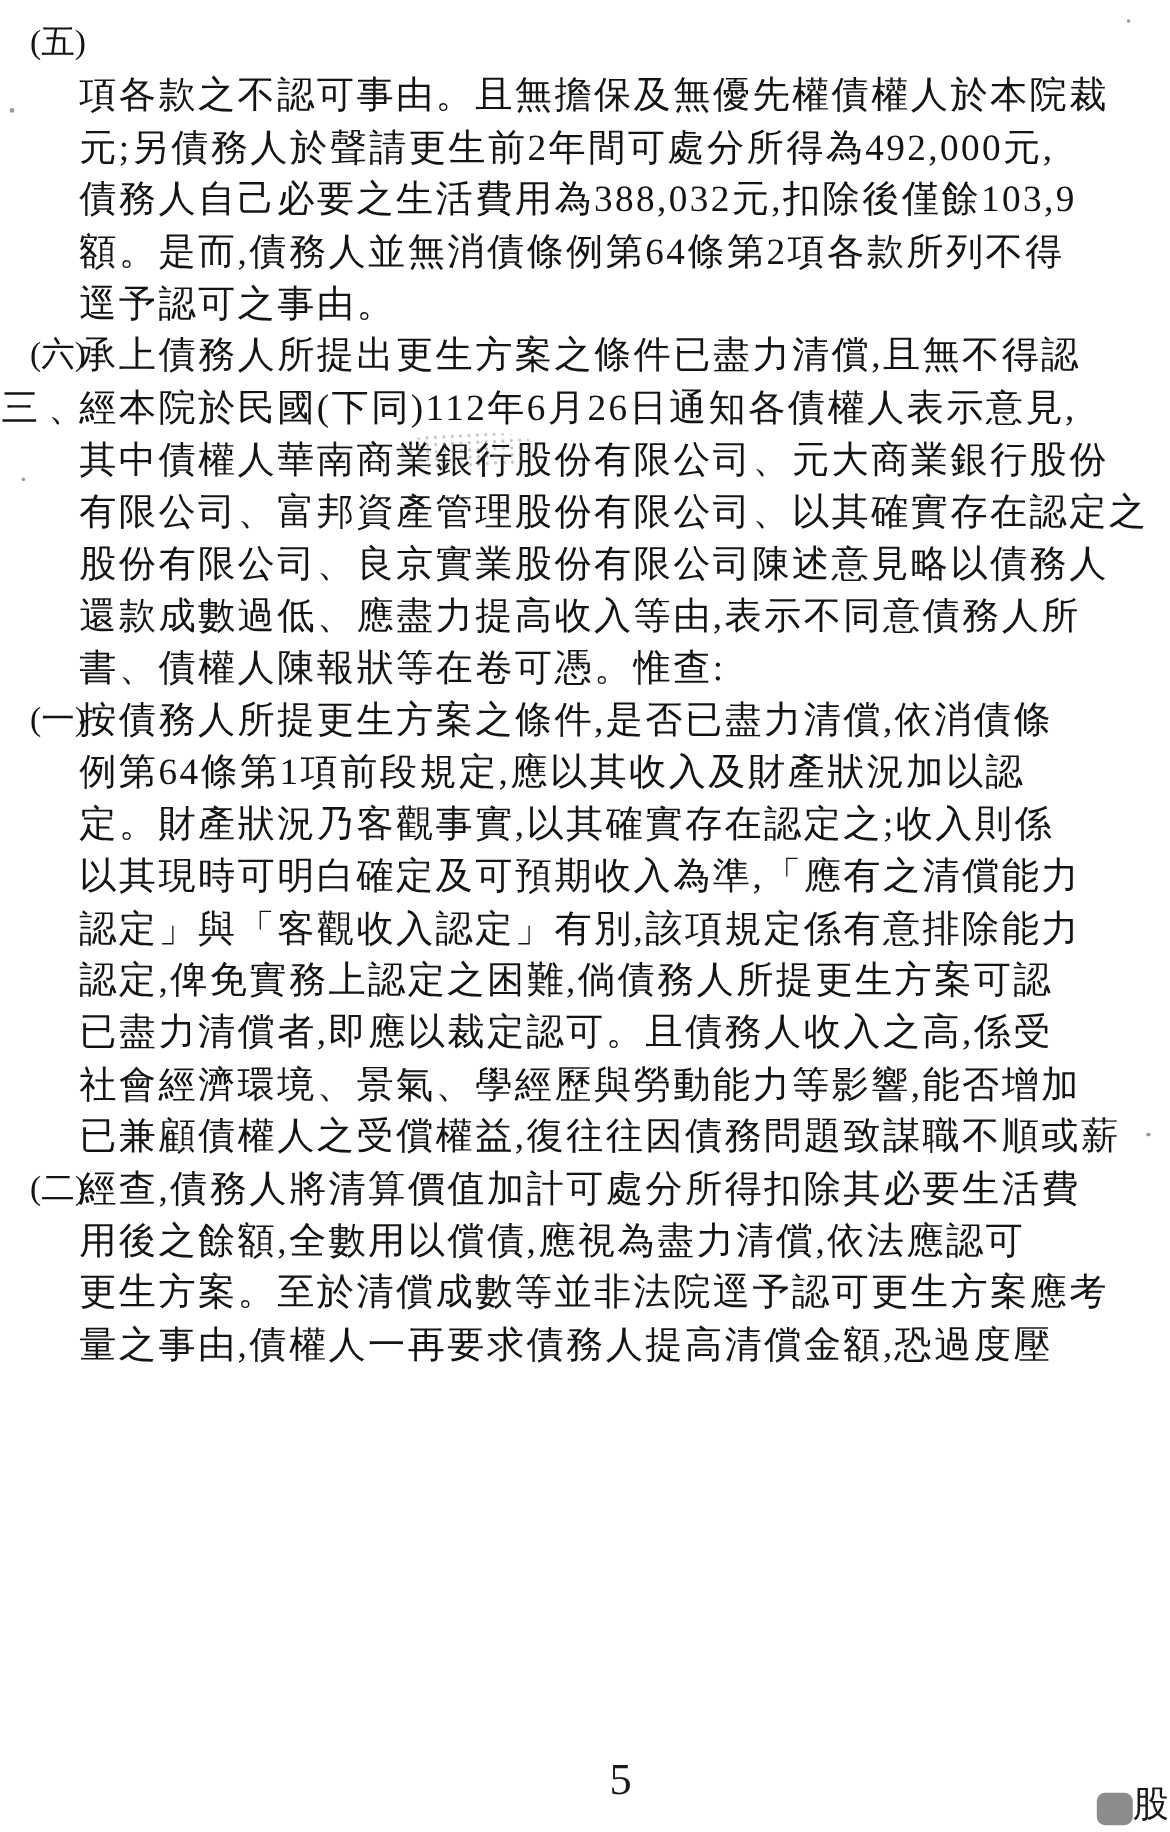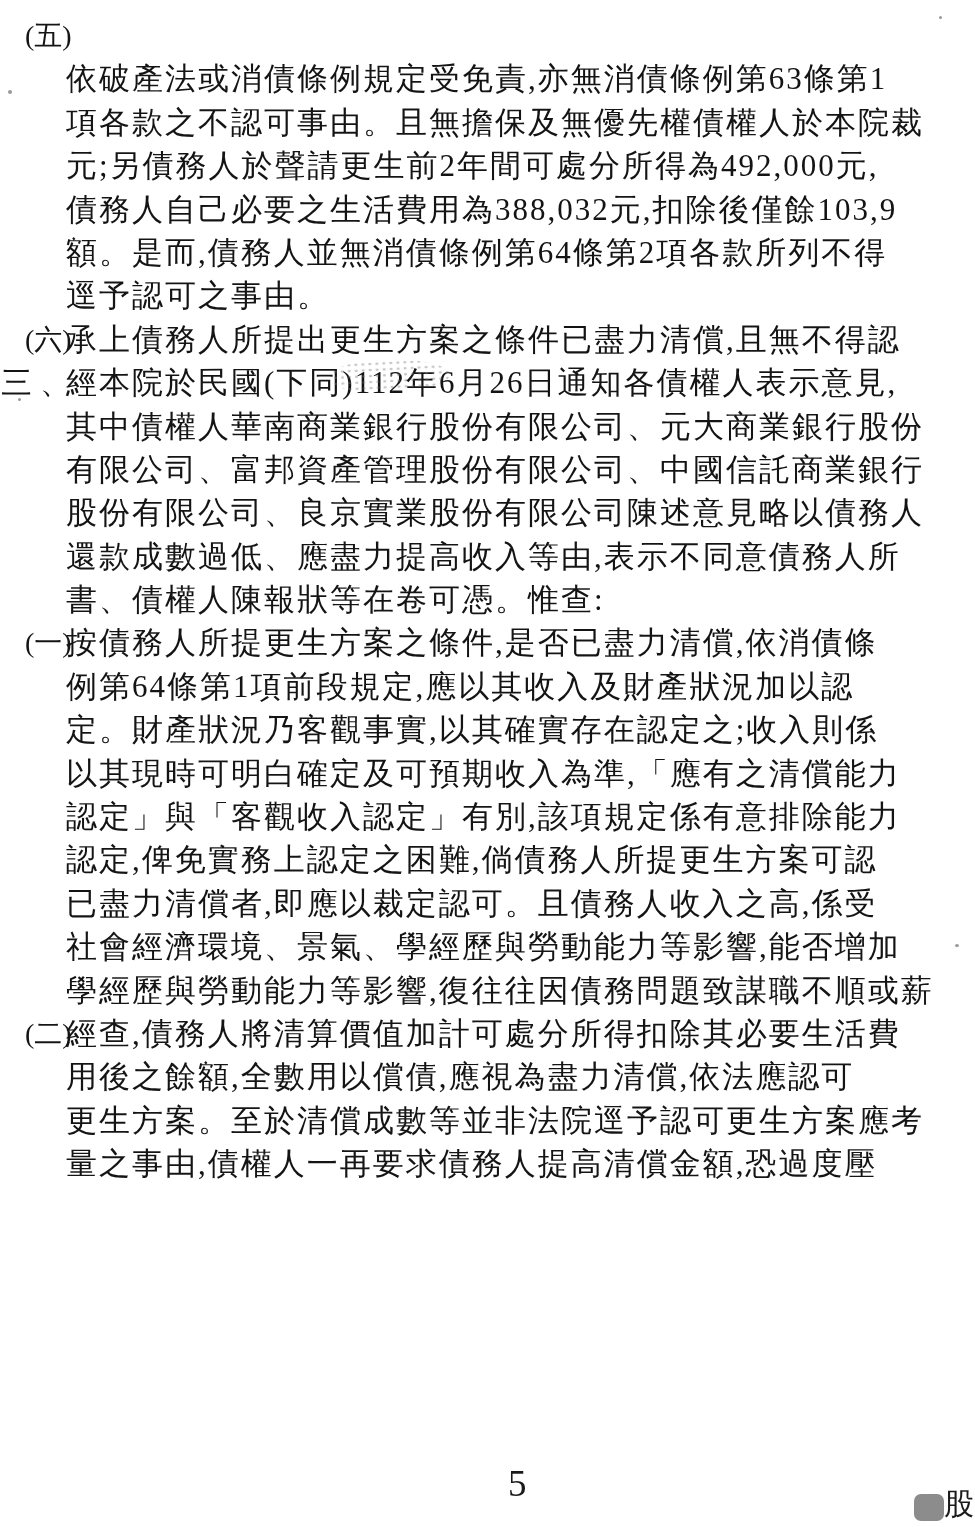--- a/index.html
+++ b/index.html
@@ -98,42 +98,41 @@
     color: #1a1a1a;
   }
 </style>
 </head>
 <body>
 
 <div class="page">
 
   <div class="textbody" id="document-body">
       <div class="line"><span class="marker sub">(五)</span></div>
-      <div class="line"><span>依破產法或消債條例規定受免責,亦無消債條例第63條第1</span></div>
       <div class="line"><span>項各款之不認可事由。且無擔保及無優先權債權人於本院裁</span></div>
       <div class="line"><span>元;另債務人於聲請更生前2年間可處分所得為492,000元,</span></div>
       <div class="line"><span>債務人自己必要之生活費用為388,032元,扣除後僅餘103,9</span></div>
       <div class="line"><span>額。是而,債務人並無消債條例第64條第2項各款所列不得</span></div>
       <div class="line"><span>逕予認可之事由。</span></div>
       <div class="line"><span class="marker sub">(六)</span><span>承上債務人所提出更生方案之條件已盡力清償,且無不得認</span></div>
       <div class="line"><span class="marker num">三、</span><span>經本院於民國(下同)112年6月26日通知各債權人表示意見,</span></div>
       <div class="line"><span>其中債權人華南商業銀行股份有限公司、元大商業銀行股份</span></div>
-      <div class="line"><span>有限公司、富邦資產管理股份有限公司、中國信託商業銀行</span></div>
+      <div class="line"><span>有限公司、富邦資產管理股份有限公司、以其確實存在認定之</span></div>
       <div class="line"><span>股份有限公司、良京實業股份有限公司陳述意見略以債務人</span></div>
       <div class="line"><span>還款成數過低、應盡力提高收入等由,表示不同意債務人所</span></div>
       <div class="line"><span>書、債權人陳報狀等在卷可憑。惟查:</span></div>
       <div class="line"><span class="marker sub">(一)</span><span>按債務人所提更生方案之條件,是否已盡力清償,依消債條</span></div>
       <div class="line"><span>例第64條第1項前段規定,應以其收入及財產狀況加以認</span></div>
       <div class="line"><span>定。財產狀況乃客觀事實,以其確實存在認定之;收入則係</span></div>
       <div class="line"><span>以其現時可明白確定及可預期收入為準,「應有之清償能力</span></div>
       <div class="line"><span>認定」與「客觀收入認定」有別,該項規定係有意排除能力</span></div>
       <div class="line"><span>認定,俾免實務上認定之困難,倘債務人所提更生方案可認</span></div>
       <div class="line"><span>已盡力清償者,即應以裁定認可。且債務人收入之高,係受</span></div>
       <div class="line"><span>社會經濟環境、景氣、學經歷與勞動能力等影響,能否增加</span></div>
-      <div class="line"><span>學經歷與勞動能力等影響,復往往因債務問題致謀職不順或薪</span></div>
+      <div class="line"><span>已兼顧債權人之受償權益,復往往因債務問題致謀職不順或薪</span></div>
       <div class="line"><span class="marker sub">(二)</span><span>經查,債務人將清算價值加計可處分所得扣除其必要生活費</span></div>
       <div class="line"><span>用後之餘額,全數用以償債,應視為盡力清償,依法應認可</span></div>
       <div class="line"><span>更生方案。至於清償成數等並非法院逕予認可更生方案應考</span></div>
       <div class="line"><span>量之事由,債權人一再要求債務人提高清償金額,恐過度壓</span></div>
     </div>
 
   <div class="smudge"></div>
   <div class="speck s1"></div>
   <div class="speck s2"></div>
   <div class="speck s3"></div>

